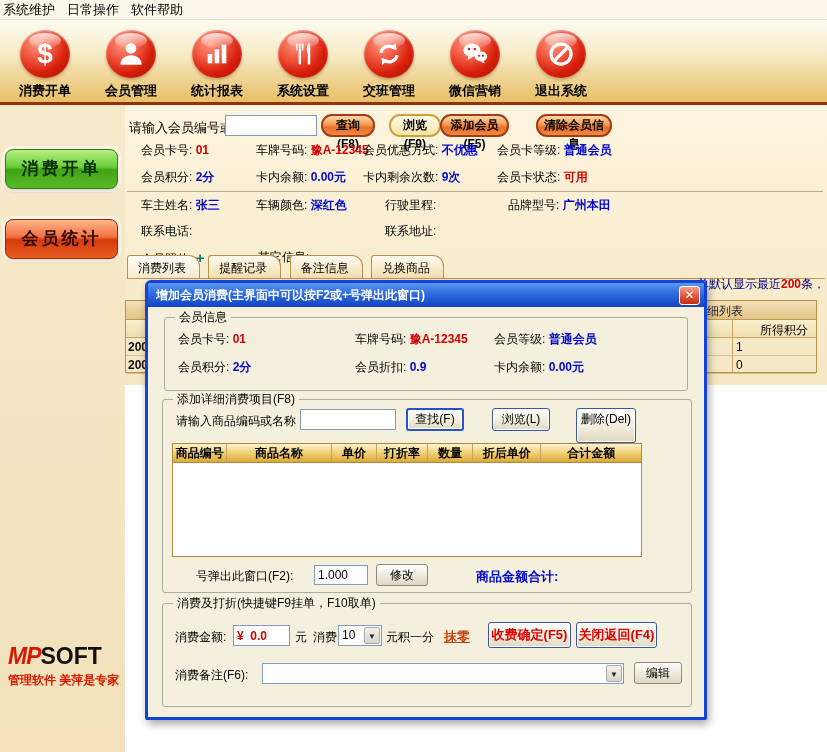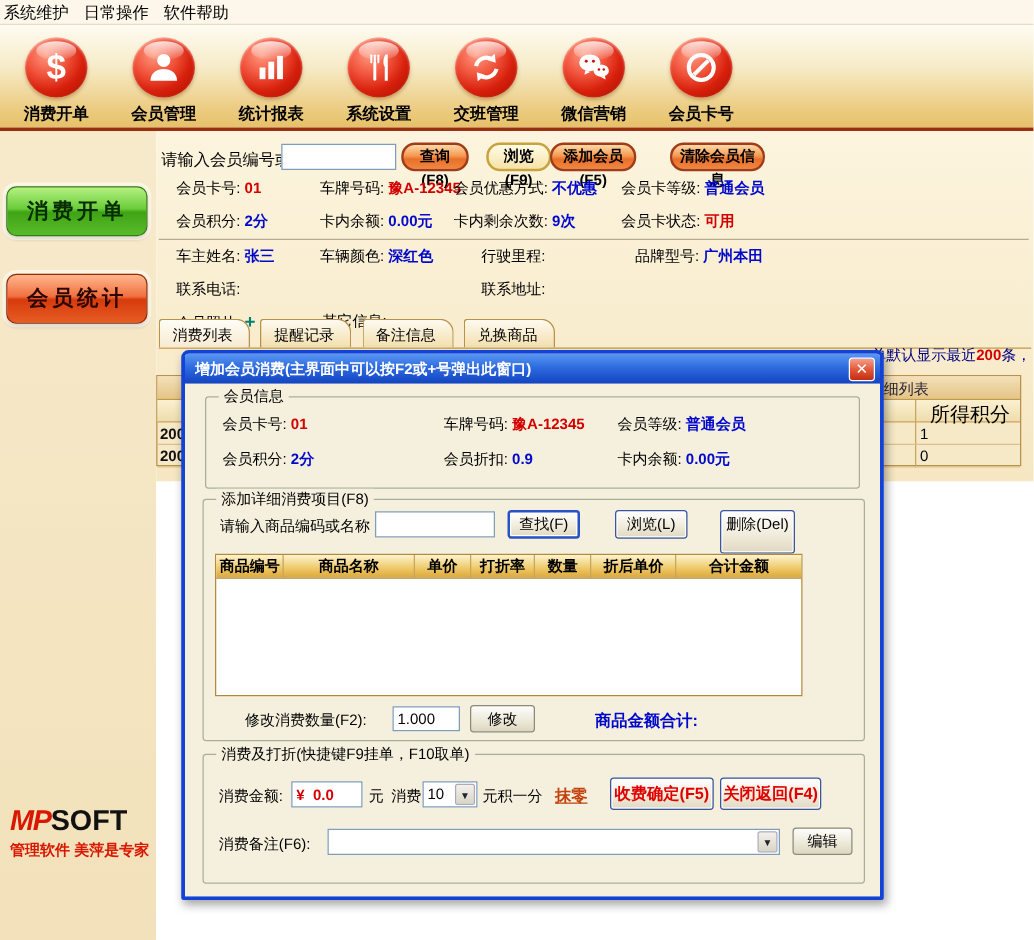--- a/index.html
+++ b/index.html
@@ -75,21 +75,21 @@
   .note b { color:#d40000; }
 
   
   .records { position:absolute; left:0; top:195px; width:692px; height:73px; border:1px solid #b8914a; background:#f6e9c8; }
   .rec-bar { position:absolute; left:0; top:0; width:100%; height:19px;
     background:linear-gradient(180deg,#f4e0ba,#e5c486); border-bottom:1px solid #c09a4a; }
   .rec-bar-text { position:absolute; left:581px; top:2px; font-size:12px; color:#223; }
   .rec-head { position:absolute; left:0; top:19px; width:100%; height:18px;
     background:linear-gradient(180deg,#fbf0d0,#eeddad); border-bottom:1px solid #c8a45e; }
   .rec-div { position:absolute; left:606px; top:19px; width:1px; height:54px; background:#c8a45e; }
-  .rec-points { position:absolute; right:8px; top:2px; font-size:16px; }
+  .rec-points { position:absolute; right:8px; top:2px; font-size:12px; }
   .rec-row { position:absolute; left:0; width:100%; height:18px; border-bottom:1px solid #dcc08a; }
   .rec-row1 { top:37px; } .rec-row2 { top:55px; }
   .rec-left { position:absolute; left:2px; top:2px; font-weight:bold; color:#111; }
   .rec-val { position:absolute; left:610px; top:2px; }
 
   
   .dialog { position:absolute; left:145px; top:280px; width:562px; height:440px; z-index:50;
     border:3px solid #1243d6; border-radius:6px 6px 2px 2px; box-shadow:2px 4px 8px rgba(0,0,0,.35); background:#f5f0dd; }
   .dlg-title { position:relative; height:24px; background:linear-gradient(180deg,#5a97f2 0%,#2e6be0 45%,#1243c0 100%);
     border-radius:3px 3px 0 0; display:flex; align-items:center; padding:0 4px 0 8px; }
@@ -202,21 +202,21 @@
       </div>
       <div class="tb-label">微信营销</div>
     </div>
     <div class="tb-btn">
       <div class="tb-circle">
         <svg width="30" height="30" viewBox="0 0 24 24">
             <circle cx="12" cy="12" r="8" fill="none" stroke="#fff" stroke-width="2.6"></circle>
             <rect x="5.5" y="10.7" width="13" height="2.6" transform="rotate(-45 12 12)" fill="#fff"></rect>
           </svg>
       </div>
-      <div class="tb-label">会员卡号</div>
+      <div class="tb-label">退出系统</div>
     </div>
   </div>
 
   <div class="sidebar">
     <div class="side-btn side-btn-green">消费开单</div>
     <div class="side-btn side-btn-red">会员统计</div>
     <div class="logo">
       <div class="logo-line"><span class="logo-mp">MP</span><span class="logo-soft">SOFT</span></div>
       <div class="logo-tagline">管理软件  美萍是专家</div>
     </div>
@@ -315,21 +315,21 @@
           <span class="pcol" style="width:60px;">商品编号</span>
           <span class="pcol" style="width:115px;">商品名称</span>
           <span class="pcol" style="width:50px;">单价</span>
           <span class="pcol" style="width:56px;">打折率</span>
           <span class="pcol" style="width:50px;">数量</span>
           <span class="pcol" style="width:75px;">折后单价</span>
           <span class="pcol" style="width:110px; border-right:none;">合计金额</span>
         </div>
       </div>
 
-      <span class="abs" style="left:48px; top:261px;">修改消费数量(F2):</span>
+      <span class="abs" style="left:48px; top:261px;">号弹出此窗口(F2):</span>
       <input class="xp-input abs" style="left: 166px; top: 258px; width: 54px; height: 20px;" type="text" value="1.000">
       <div class="gray-btn abs" style="left:228px; top:257px; width:52px; height:22px; line-height:20px;">修改</div>
       <span class="abs val v-blue" style="left:328px; top:261px; font-size:13px;">商品金额合计:</span>
 
       <div class="group g3">
         <span class="group-title">消费及打折(快捷键F9挂单，F10取单)</span>
       </div>
       <span class="abs" style="left:27px; top:322px;">消费金额:</span>
       <input class="xp-input abs val v-red" style="left: 85px; top: 318px; width: 57px; height: 21px; font-weight: bold;" type="text" value="¥  0.0">
       <span class="abs" style="left:147px; top:322px;">元</span>

